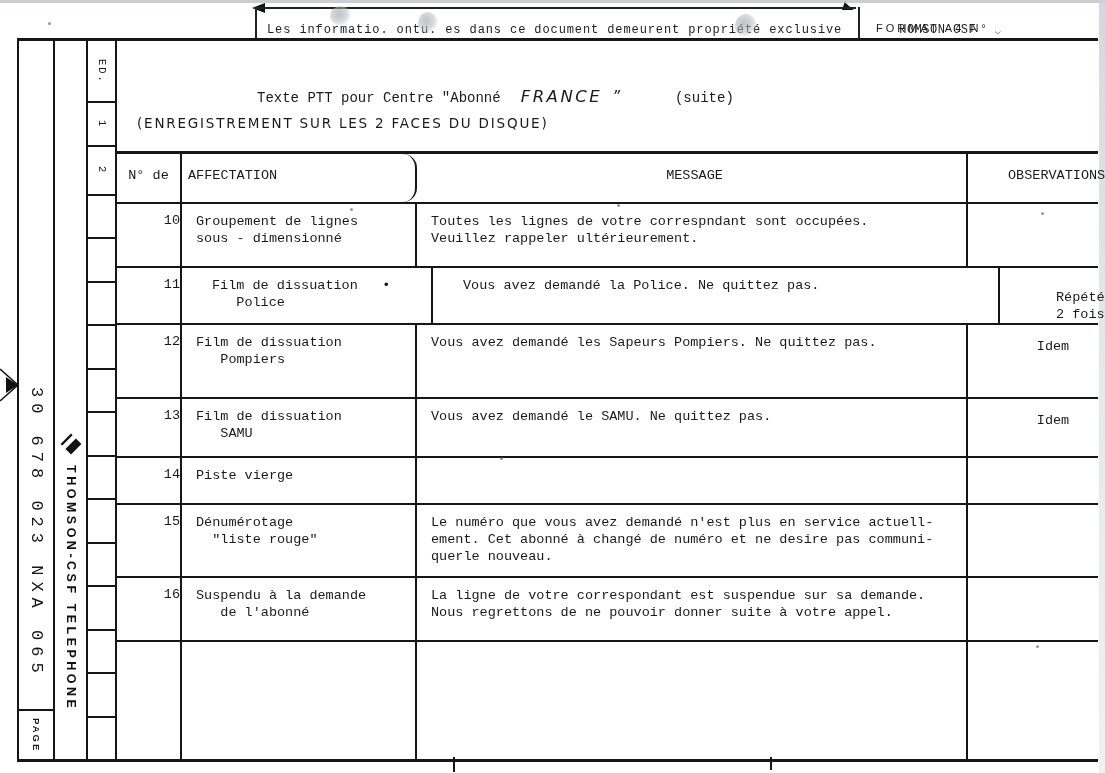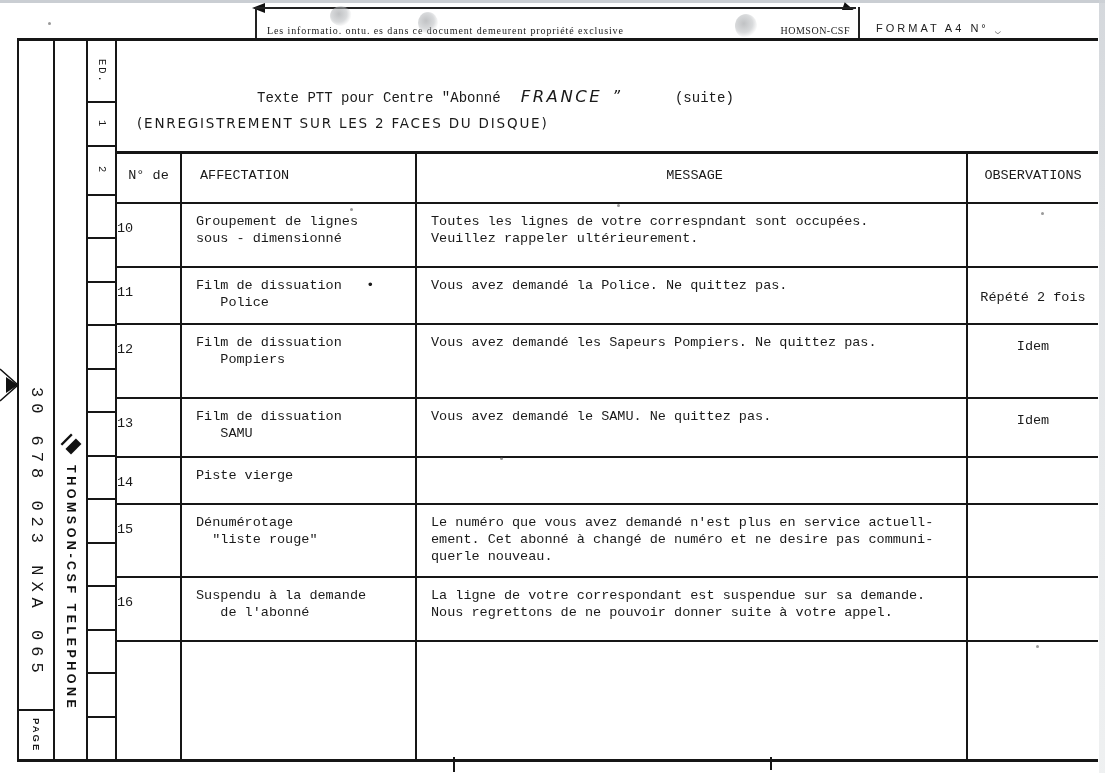--- a/index.html
+++ b/index.html
@@ -13,21 +13,21 @@
     background:linear-gradient(180deg,#cdd1d6 0%,#dfe2e5 40%,#eceeef 100%);opacity:.85;}
 
   
   .notice-box{
     position:absolute;left:255px;top:7px;width:601px;height:31px;
     border-left:2px solid #222;border-top:2px solid #222;
     display:flex;flex-direction:column;justify-content:flex-end;
     padding:0 6px 2px 10px;box-sizing:border-box;
   }
   .nline{display:flex;justify-content:space-between;
-    font-family:Liberation Serif, serif;font-size:10px;line-height:11px;
+    font-family:Liberation Mono, monospace;font-size:12px;line-height:11px;
     letter-spacing:.9px;color:#222;white-space:nowrap;}
   .nline .nright{margin-left:10px;letter-spacing:.5px;padding-left:47px;}
   .arrow-left{position:absolute;left:252px;top:3px;width:0;height:0;
     border-top:5px solid transparent;border-bottom:5px solid transparent;
     border-right:13px solid #111;}
   .arrow-right{position:absolute;left:843px;top:4px;width:0;height:0;
     border-top:4px solid transparent;border-bottom:4px solid transparent;
     border-left:11px solid #111;transform:rotate(20deg);}
   .format-box{
     position:absolute;left:858px;top:7px;width:235px;height:31px;
@@ -79,29 +79,29 @@
   .title-name{font-size:16.5px;letter-spacing:2.5px;margin-left:20px;font-weight:500;}
   .title-quote{font-size:15px;margin-left:10px;}
   .title-suite{margin-left:55px;}
   .title-line2{margin:9px 15px 0 -120px;font-family:"DejaVu Sans",sans-serif;
     font-size:13.5px;letter-spacing:1.8px;white-space:pre;}
 
   .ptable{flex:1;display:flex;flex-direction:column;border-top:3px solid #161616;min-height:0;}
   .trow{display:flex;border-bottom:2px solid #161616;box-sizing:border-box;flex:none;}
   .trow.last{flex:1;border-bottom:none;}
   .c{box-sizing:border-box;white-space:pre-wrap;font-size:13.5px;line-height:17px;}
-  .c-num{width:65px;border-right:2px solid #161616;text-align:left;padding-top:16px;flex:none;}
+  .c-num{width:65px;border-right:2px solid #161616;text-align:right;padding-top:8px;flex:none;}
   .c-aff{width:235px;border-right:2px solid #161616;padding:9px 8px 0 14px;flex:none;}
   .c-msg{width:551px;border-right:2px solid #161616;padding:9px 8px 0 14px;flex:none;}
-  .c-obs{flex:1;text-align:center;padding-top:13px;}
+  .c-obs{flex:1;text-align:center;padding-top:13px;margin-left:40px;}
   .trow.thead{height:50px;}
   .trow.thead .c{padding-top:13px;text-align:center;}
-  .trow.thead .c-aff{text-align:left;padding-left:18px;}
-
-  .r10{height:64px;}.r11{height:57px;}.r12{height:74px;}.r13{height:59px;}
+  .trow.thead .c-aff{text-align:left;padding-left:6px;border-radius:14px;}
+
+  .r10{height:64px;}.r11{height:57px;gap:16px;}.r12{height:74px;}.r13{height:59px;}
   .r14{height:47px;}.r15{height:73px;}.r16{height:64px;}
   .r11 .c-obs{padding-top:21px;}
 
   
   .left-marker{position:absolute;left:0;top:366px;}
   .tick{position:absolute;width:2px;background:#161616;}
   .tick.t1{left:453px;top:757px;height:15px;}
   .tick.t2{left:770px;top:757px;height:13px;}
   .speck{position:absolute;width:3px;height:3px;border-radius:50%;background:#555;opacity:.6;}
 </style>

